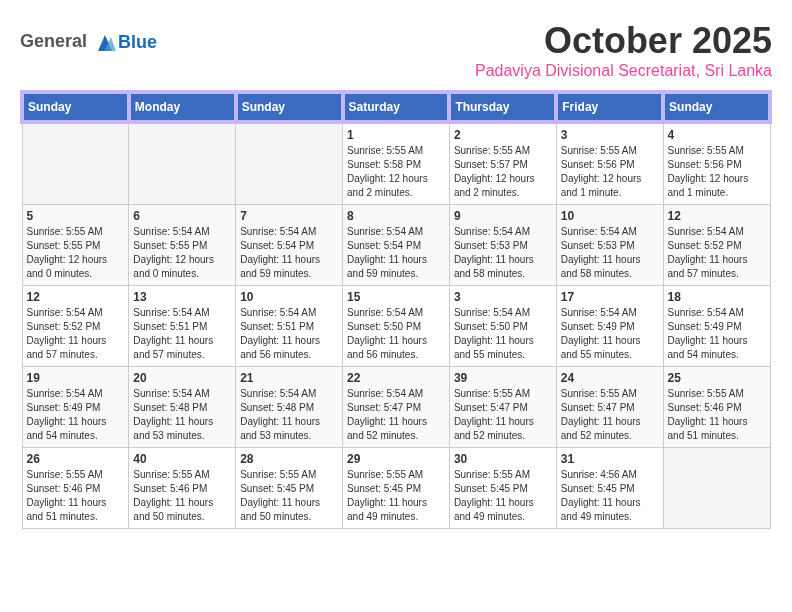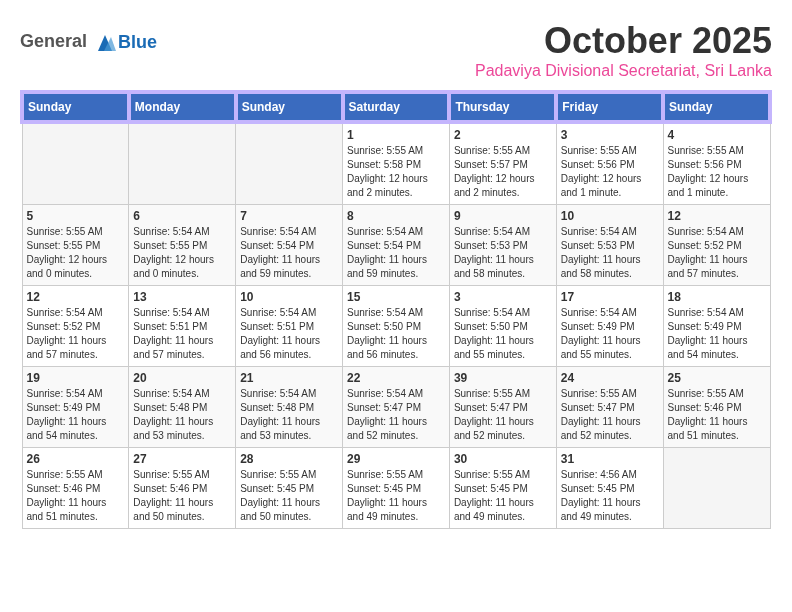--- a/index.html
+++ b/index.html
@@ -269,21 +269,21 @@
         </td>
       </tr>
       <tr>
         <td>
           <div class="day-number">26</div>
           <div class="day-info" style="white-space: pre-line;">Sunrise: 5:55 AM
 Sunset: 5:46 PM
 Daylight: 11 hours and 51 minutes.</div>
         </td>
         <td>
-          <div class="day-number">27</div>
+          <div class="day-number">40</div>
           <div class="day-info" style="white-space: pre-line;">Sunrise: 5:55 AM
 Sunset: 5:46 PM
 Daylight: 11 hours and 50 minutes.</div>
         </td>
         <td>
           <div class="day-number">28</div>
           <div class="day-info" style="white-space: pre-line;">Sunrise: 5:55 AM
 Sunset: 5:45 PM
 Daylight: 11 hours and 50 minutes.</div>
         </td>

